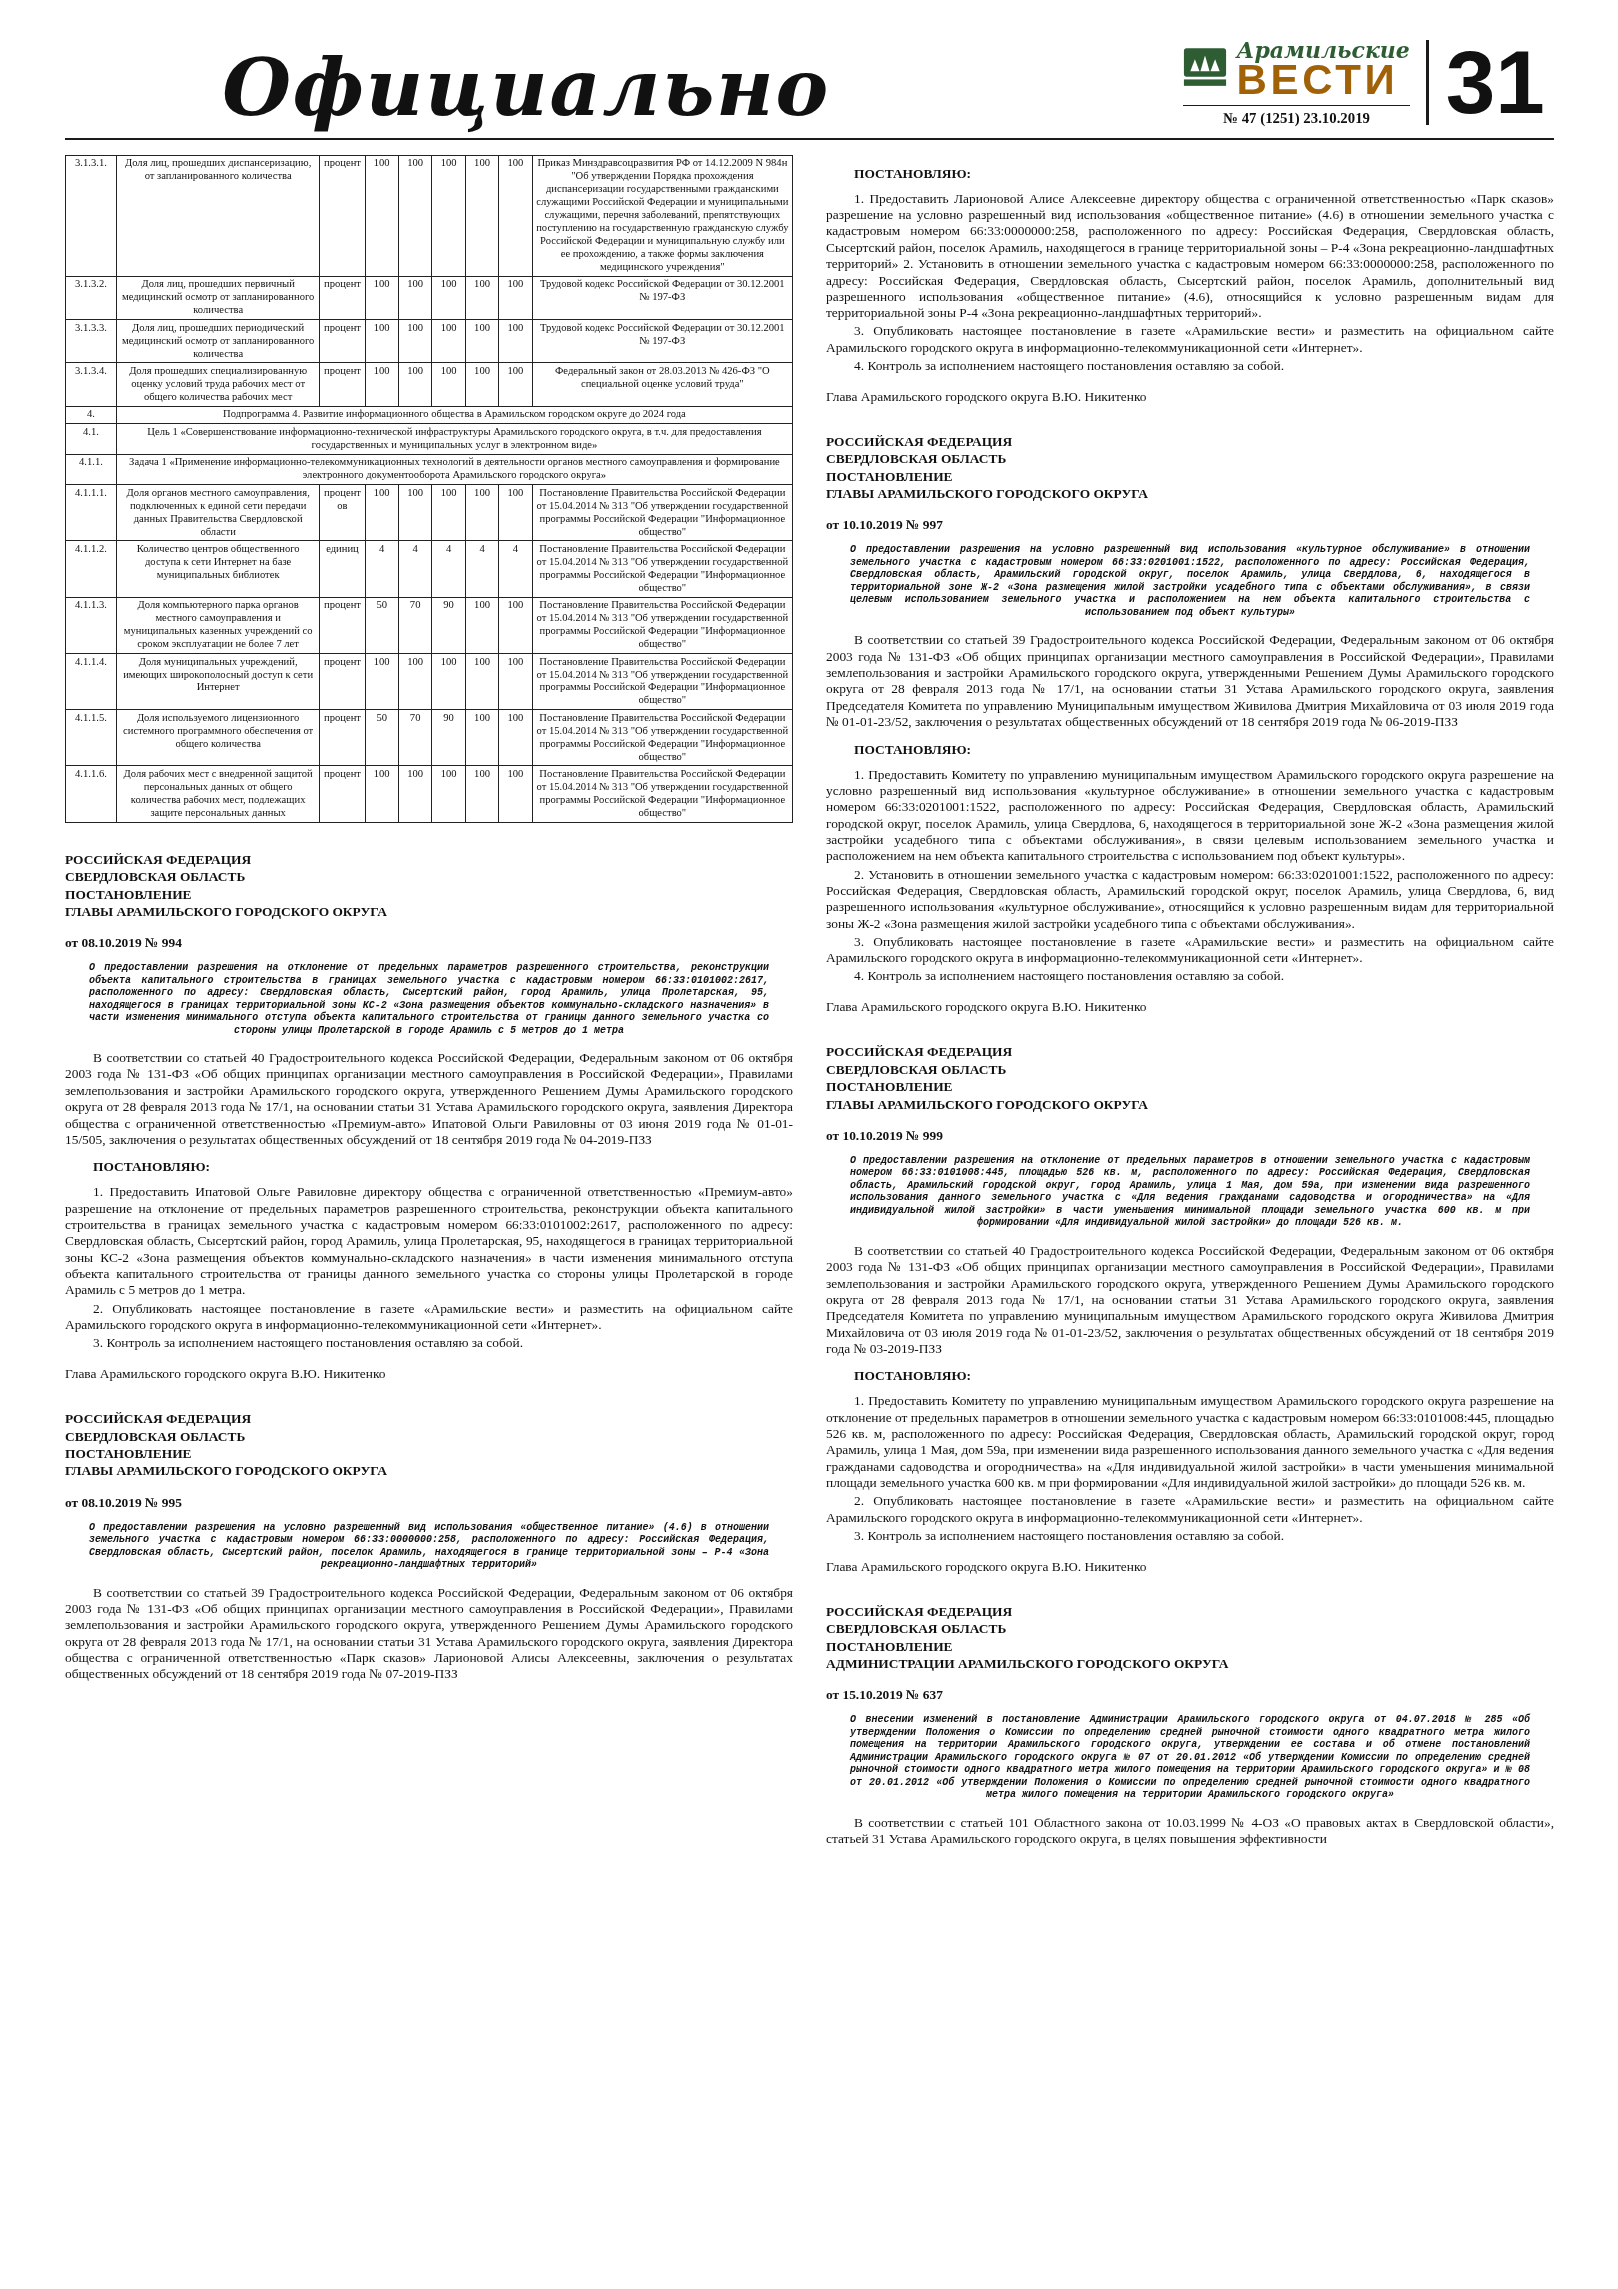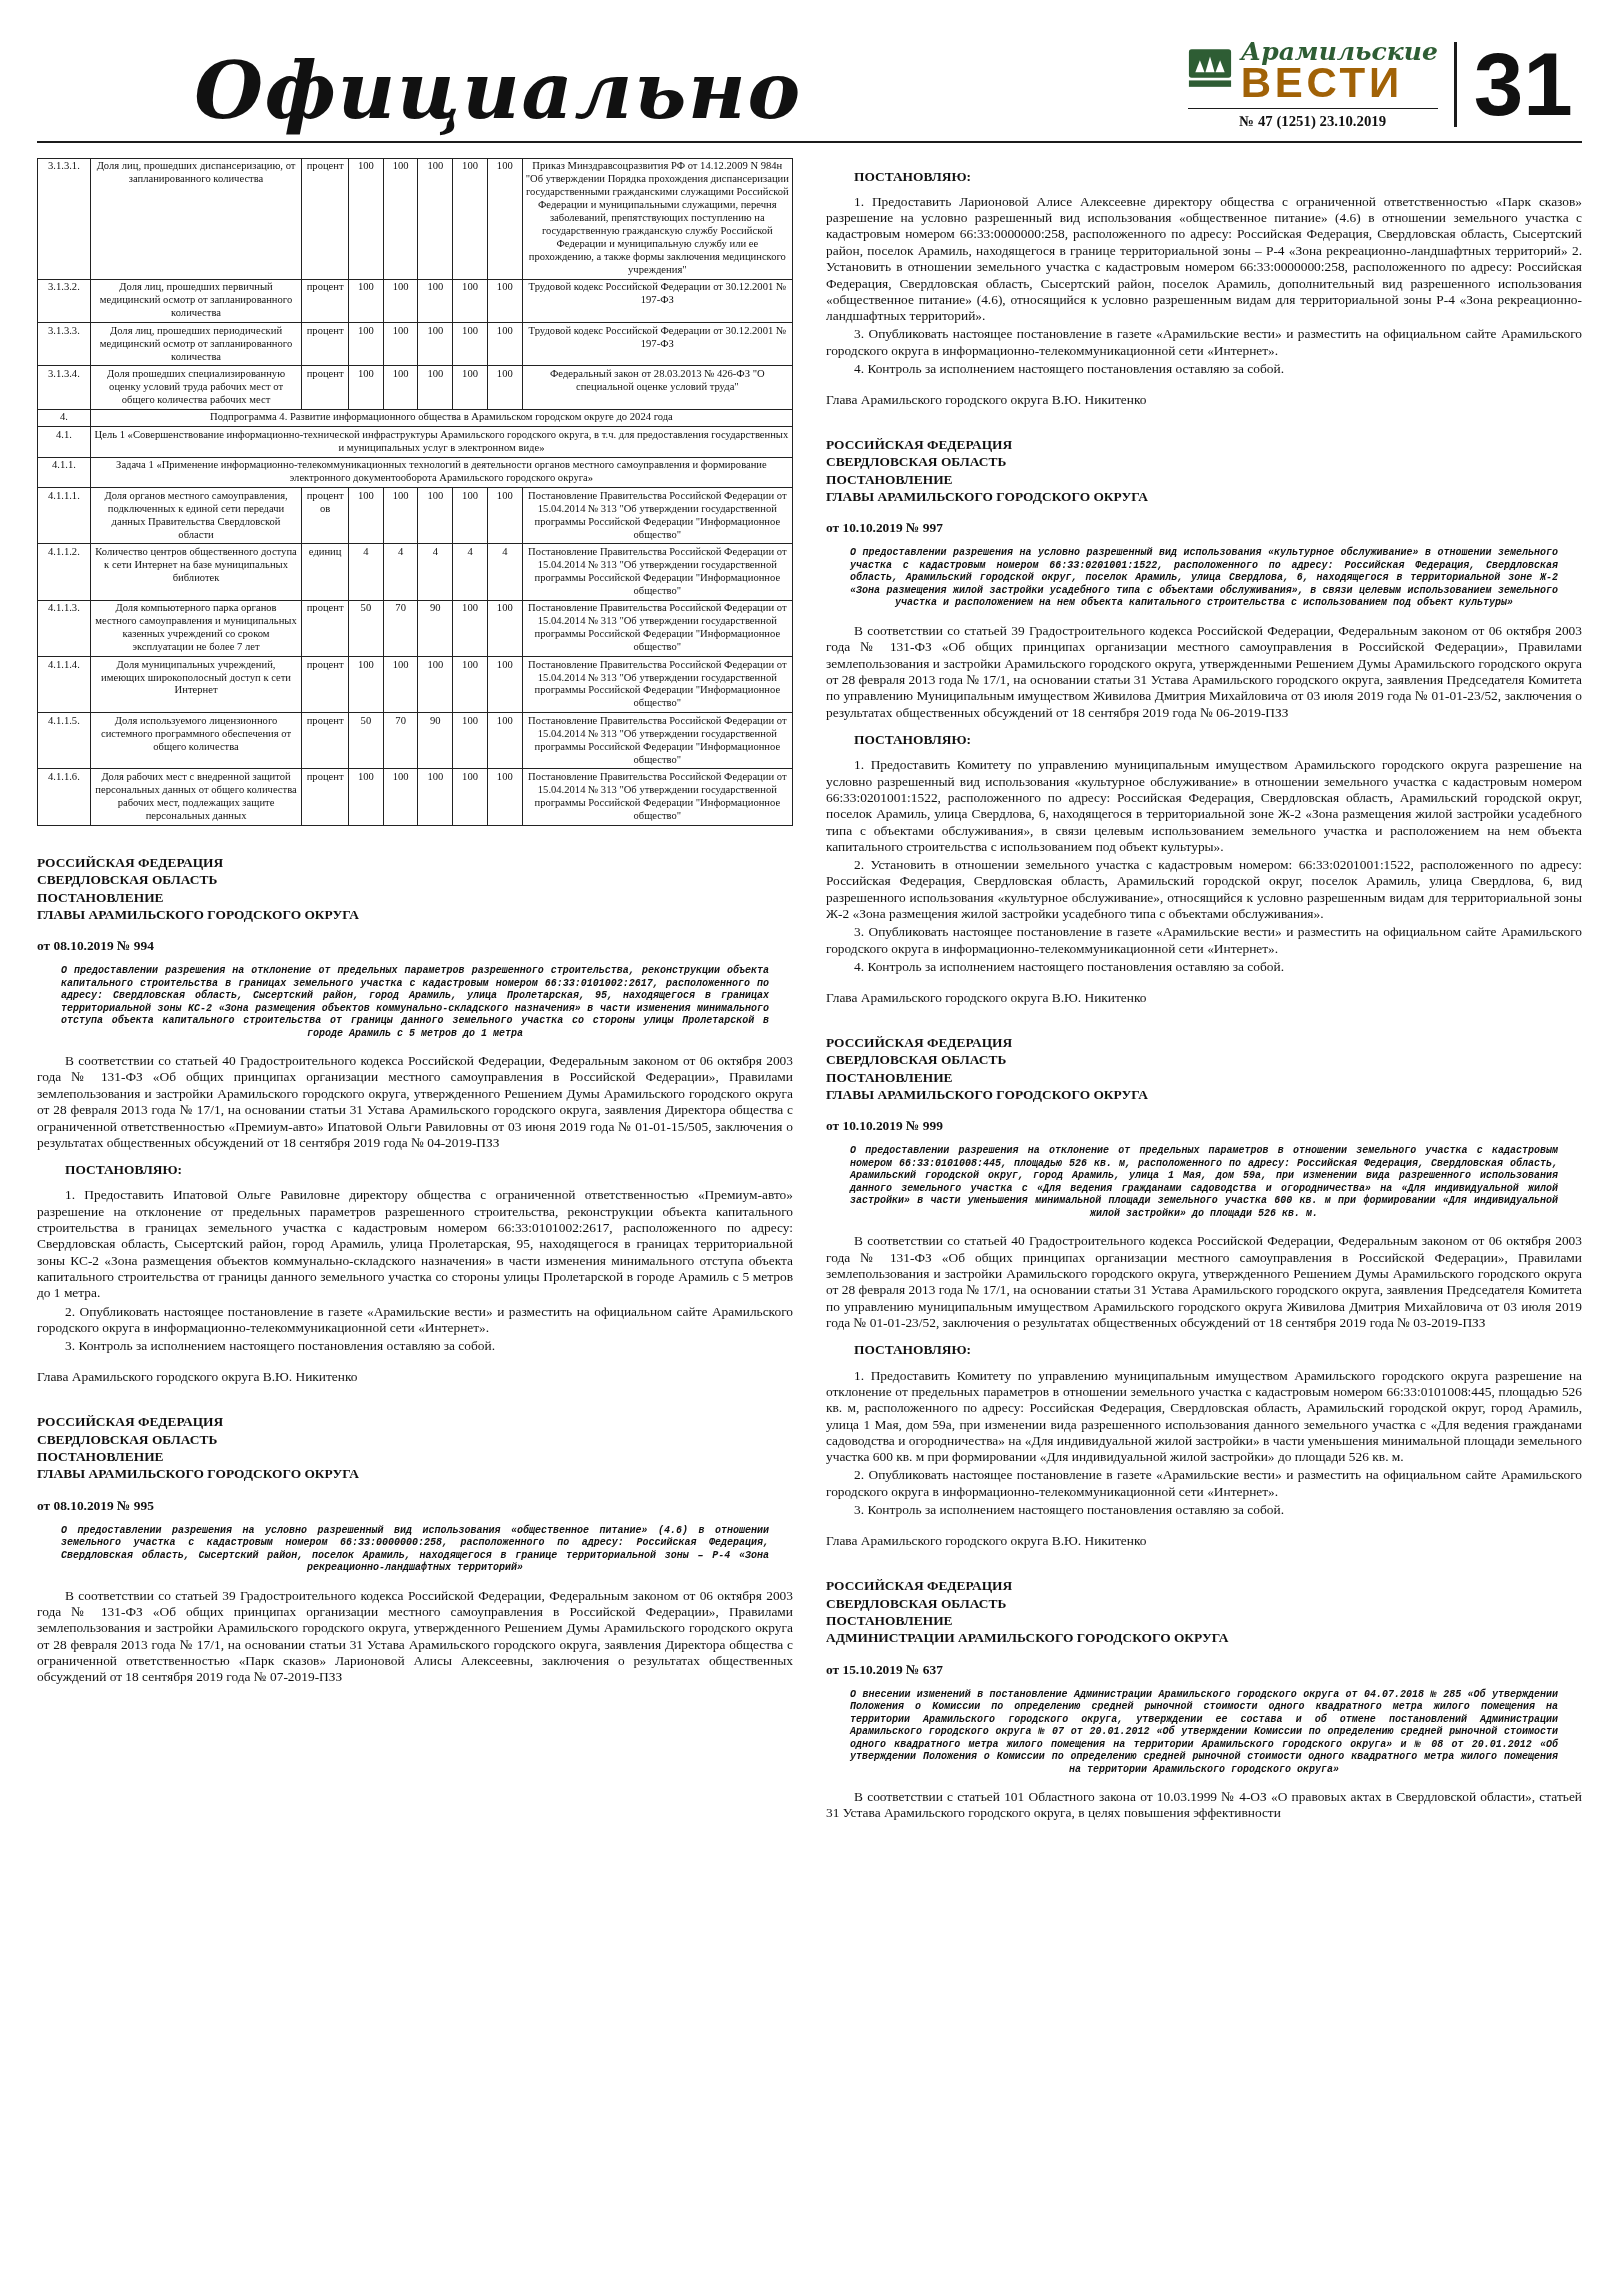--- a/index.html
+++ b/index.html
@@ -1,34 +1,34 @@
 <!DOCTYPE html>
 <html lang="ru" style="font-size:14.8px"><head>
 <meta charset="utf-8">
 <style>
   * { box-sizing: border-box; }
   html,body { margin:0; padding:0; background:#e8e8e8; }
   .page {
     width:1619px; height:2290px; margin:0 auto; background:#ffffff;
-    padding:39px 37px 37px; overflow:hidden; color:#111;
+    padding:39px 65px 37px; overflow:hidden; color:#111;
     font-family:"Liberation Serif","DejaVu Serif",serif;
   }
   
   .header { display:flex; align-items:flex-end; justify-content:space-between;
             border-bottom:2.8px solid #1b1b1b; padding:0 9.2px 11px 9.2px; }
   .section-title {
     font-family:"DejaVu Serif",serif; font-style:italic; font-weight:bold;
     font-size:79px; line-height:1; letter-spacing:1.8px; margin-left:148px;
   }
   .brand-group { display:flex; align-items:center; }
   .brand { display:flex; flex-direction:column; align-items:flex-end; }
   .brand-row { display:flex; align-items:center; gap:9.2px; }
   .brand-names { display:flex; flex-direction:column; align-items:flex-start; }
   .brand-script { font-family:"DejaVu Serif",serif; font-style:italic; font-weight:bold;
-                  font-size:25px; line-height:1; }
+                  font-size:22px; line-height:1; }
   .brand-main { font-family:"Liberation Sans",sans-serif; font-weight:bold;
                 font-size:42px; line-height:.92; letter-spacing:3.7px; }
   .issue { font-family:"Liberation Serif",serif; font-weight:bold; font-size:14.8px;
            margin-top:5.5px; border-top:1.8px solid #1b1b1b; padding-top:3.7px; width:100%;
            text-align:center; }
   .vdiv { width:2.8px; background:#1b1b1b; height:85px; margin:0 16.6px; }
   .page-number { font-family:"Liberation Sans",sans-serif; font-weight:bold;
                  font-size:89px; line-height:.85; }
   
   .content { display:flex; gap:33px; margin-top:14.8px; }

